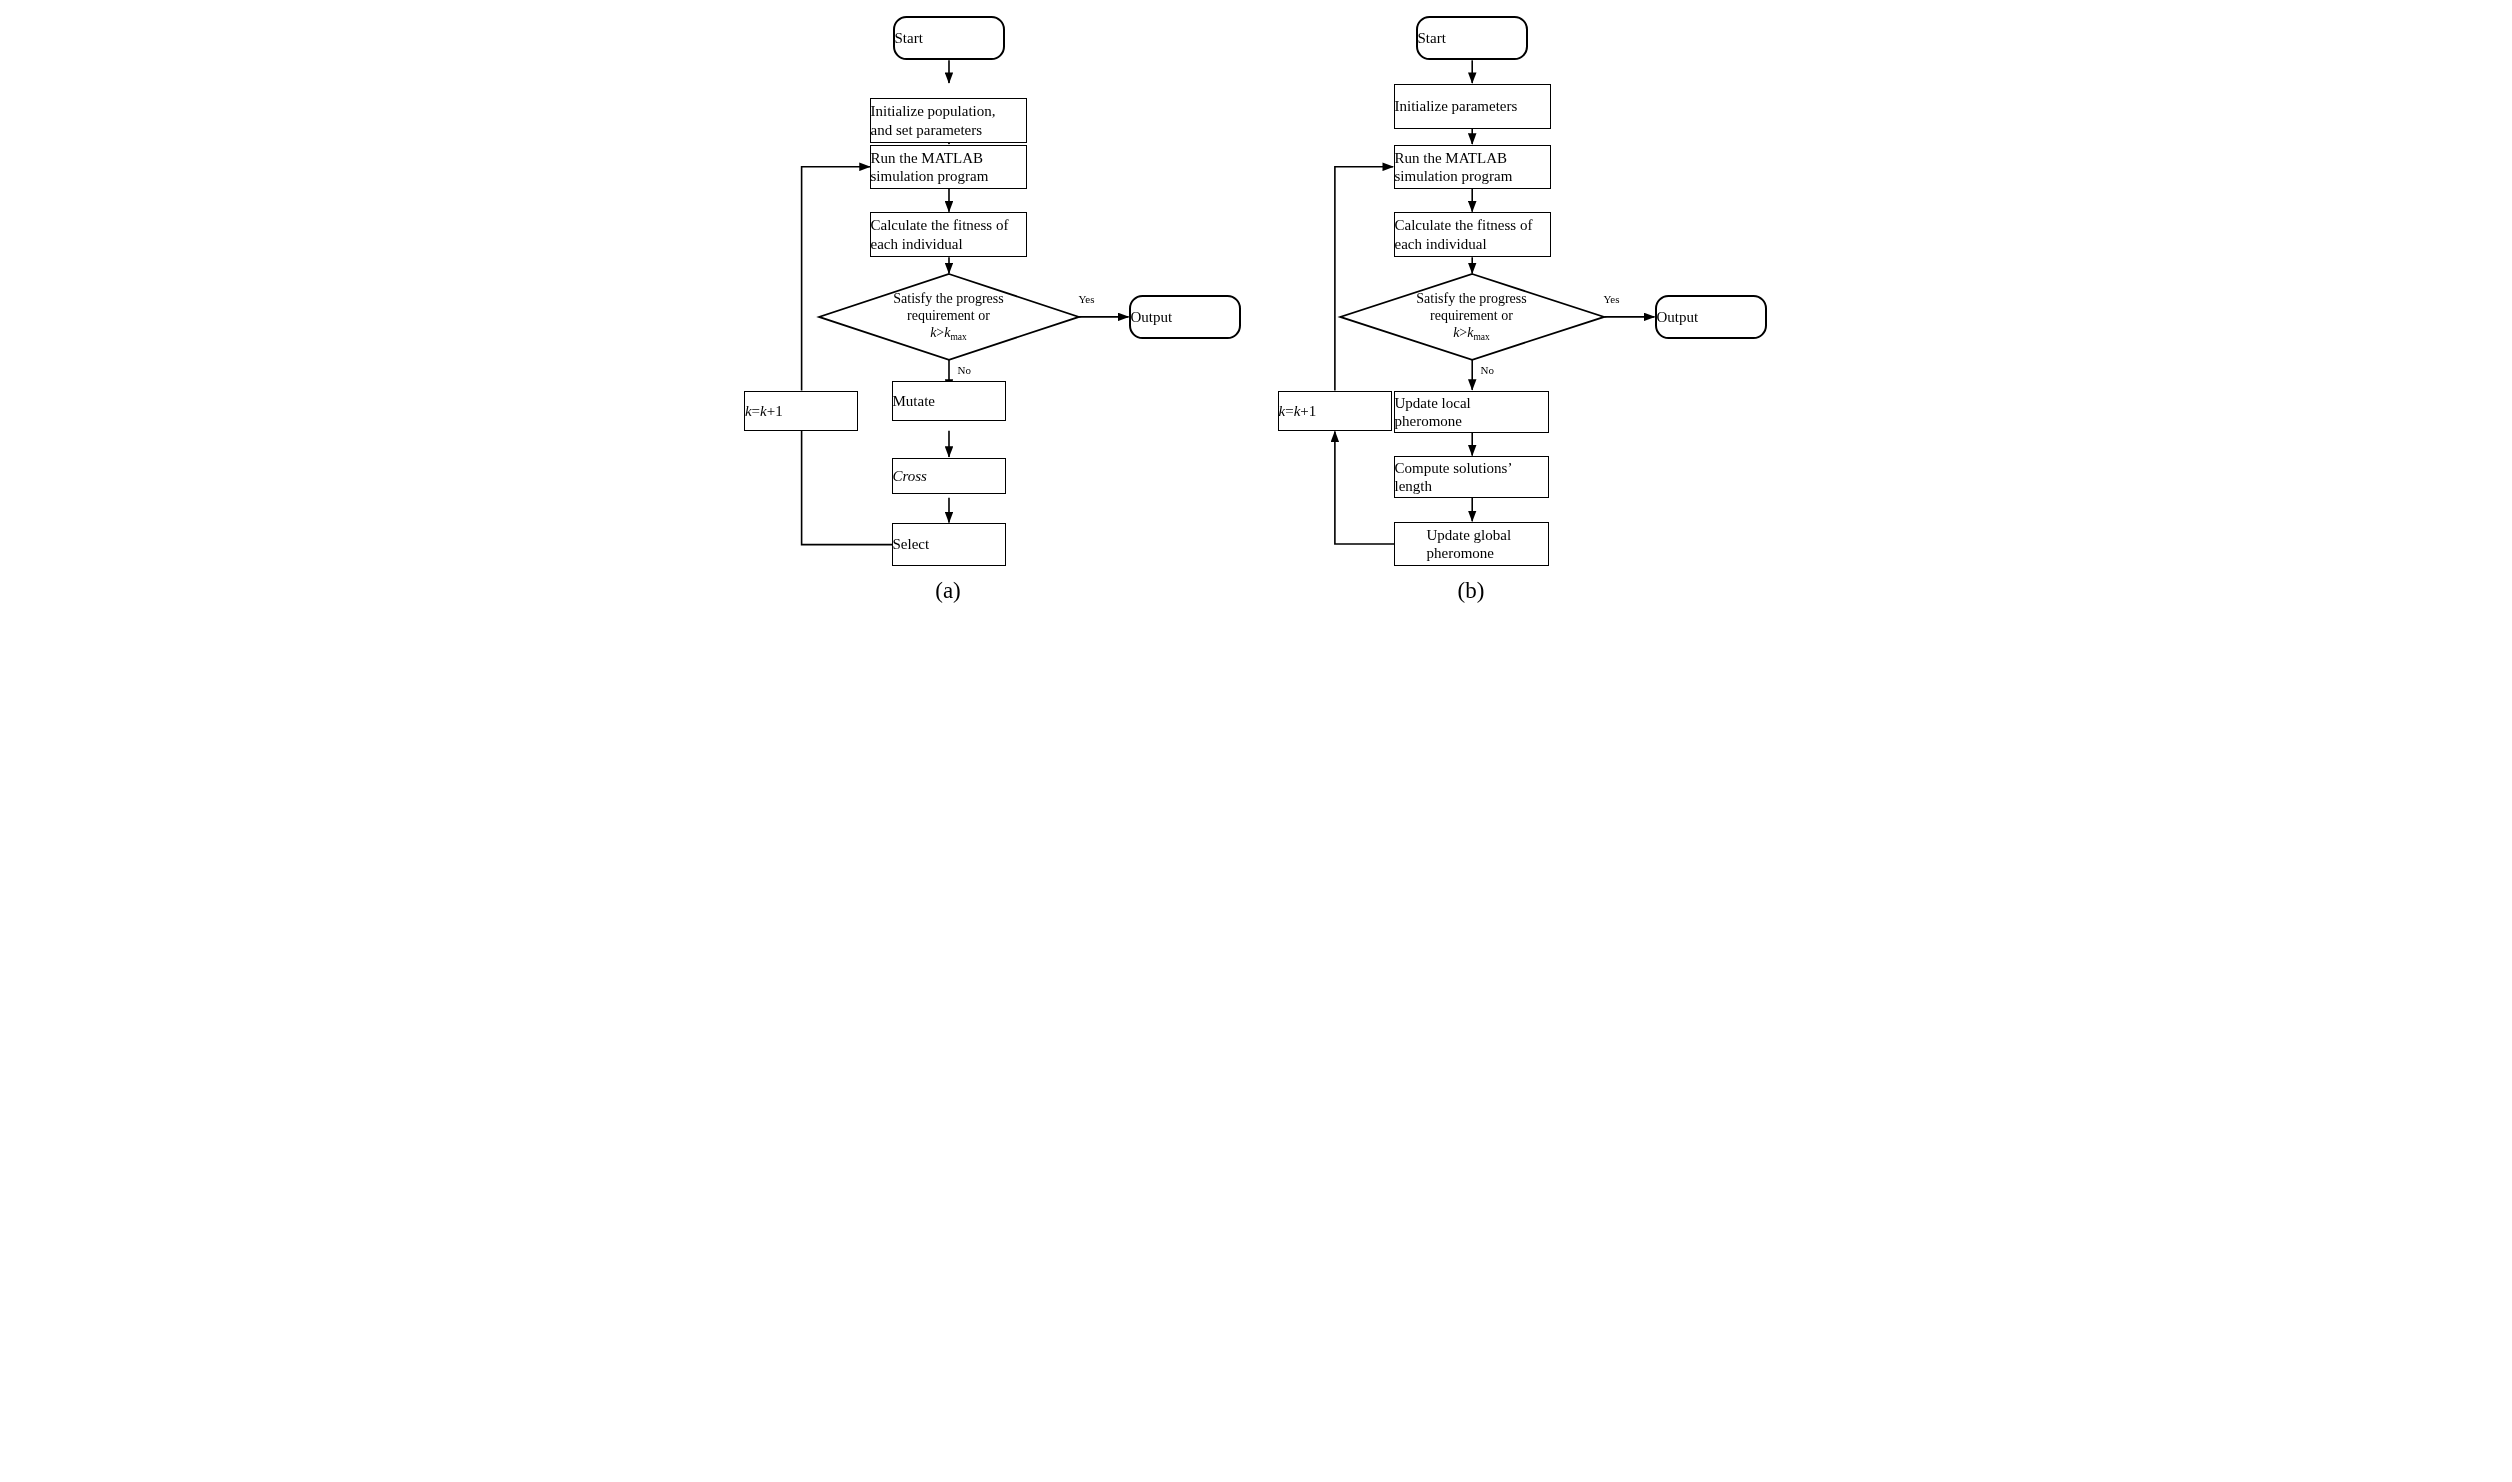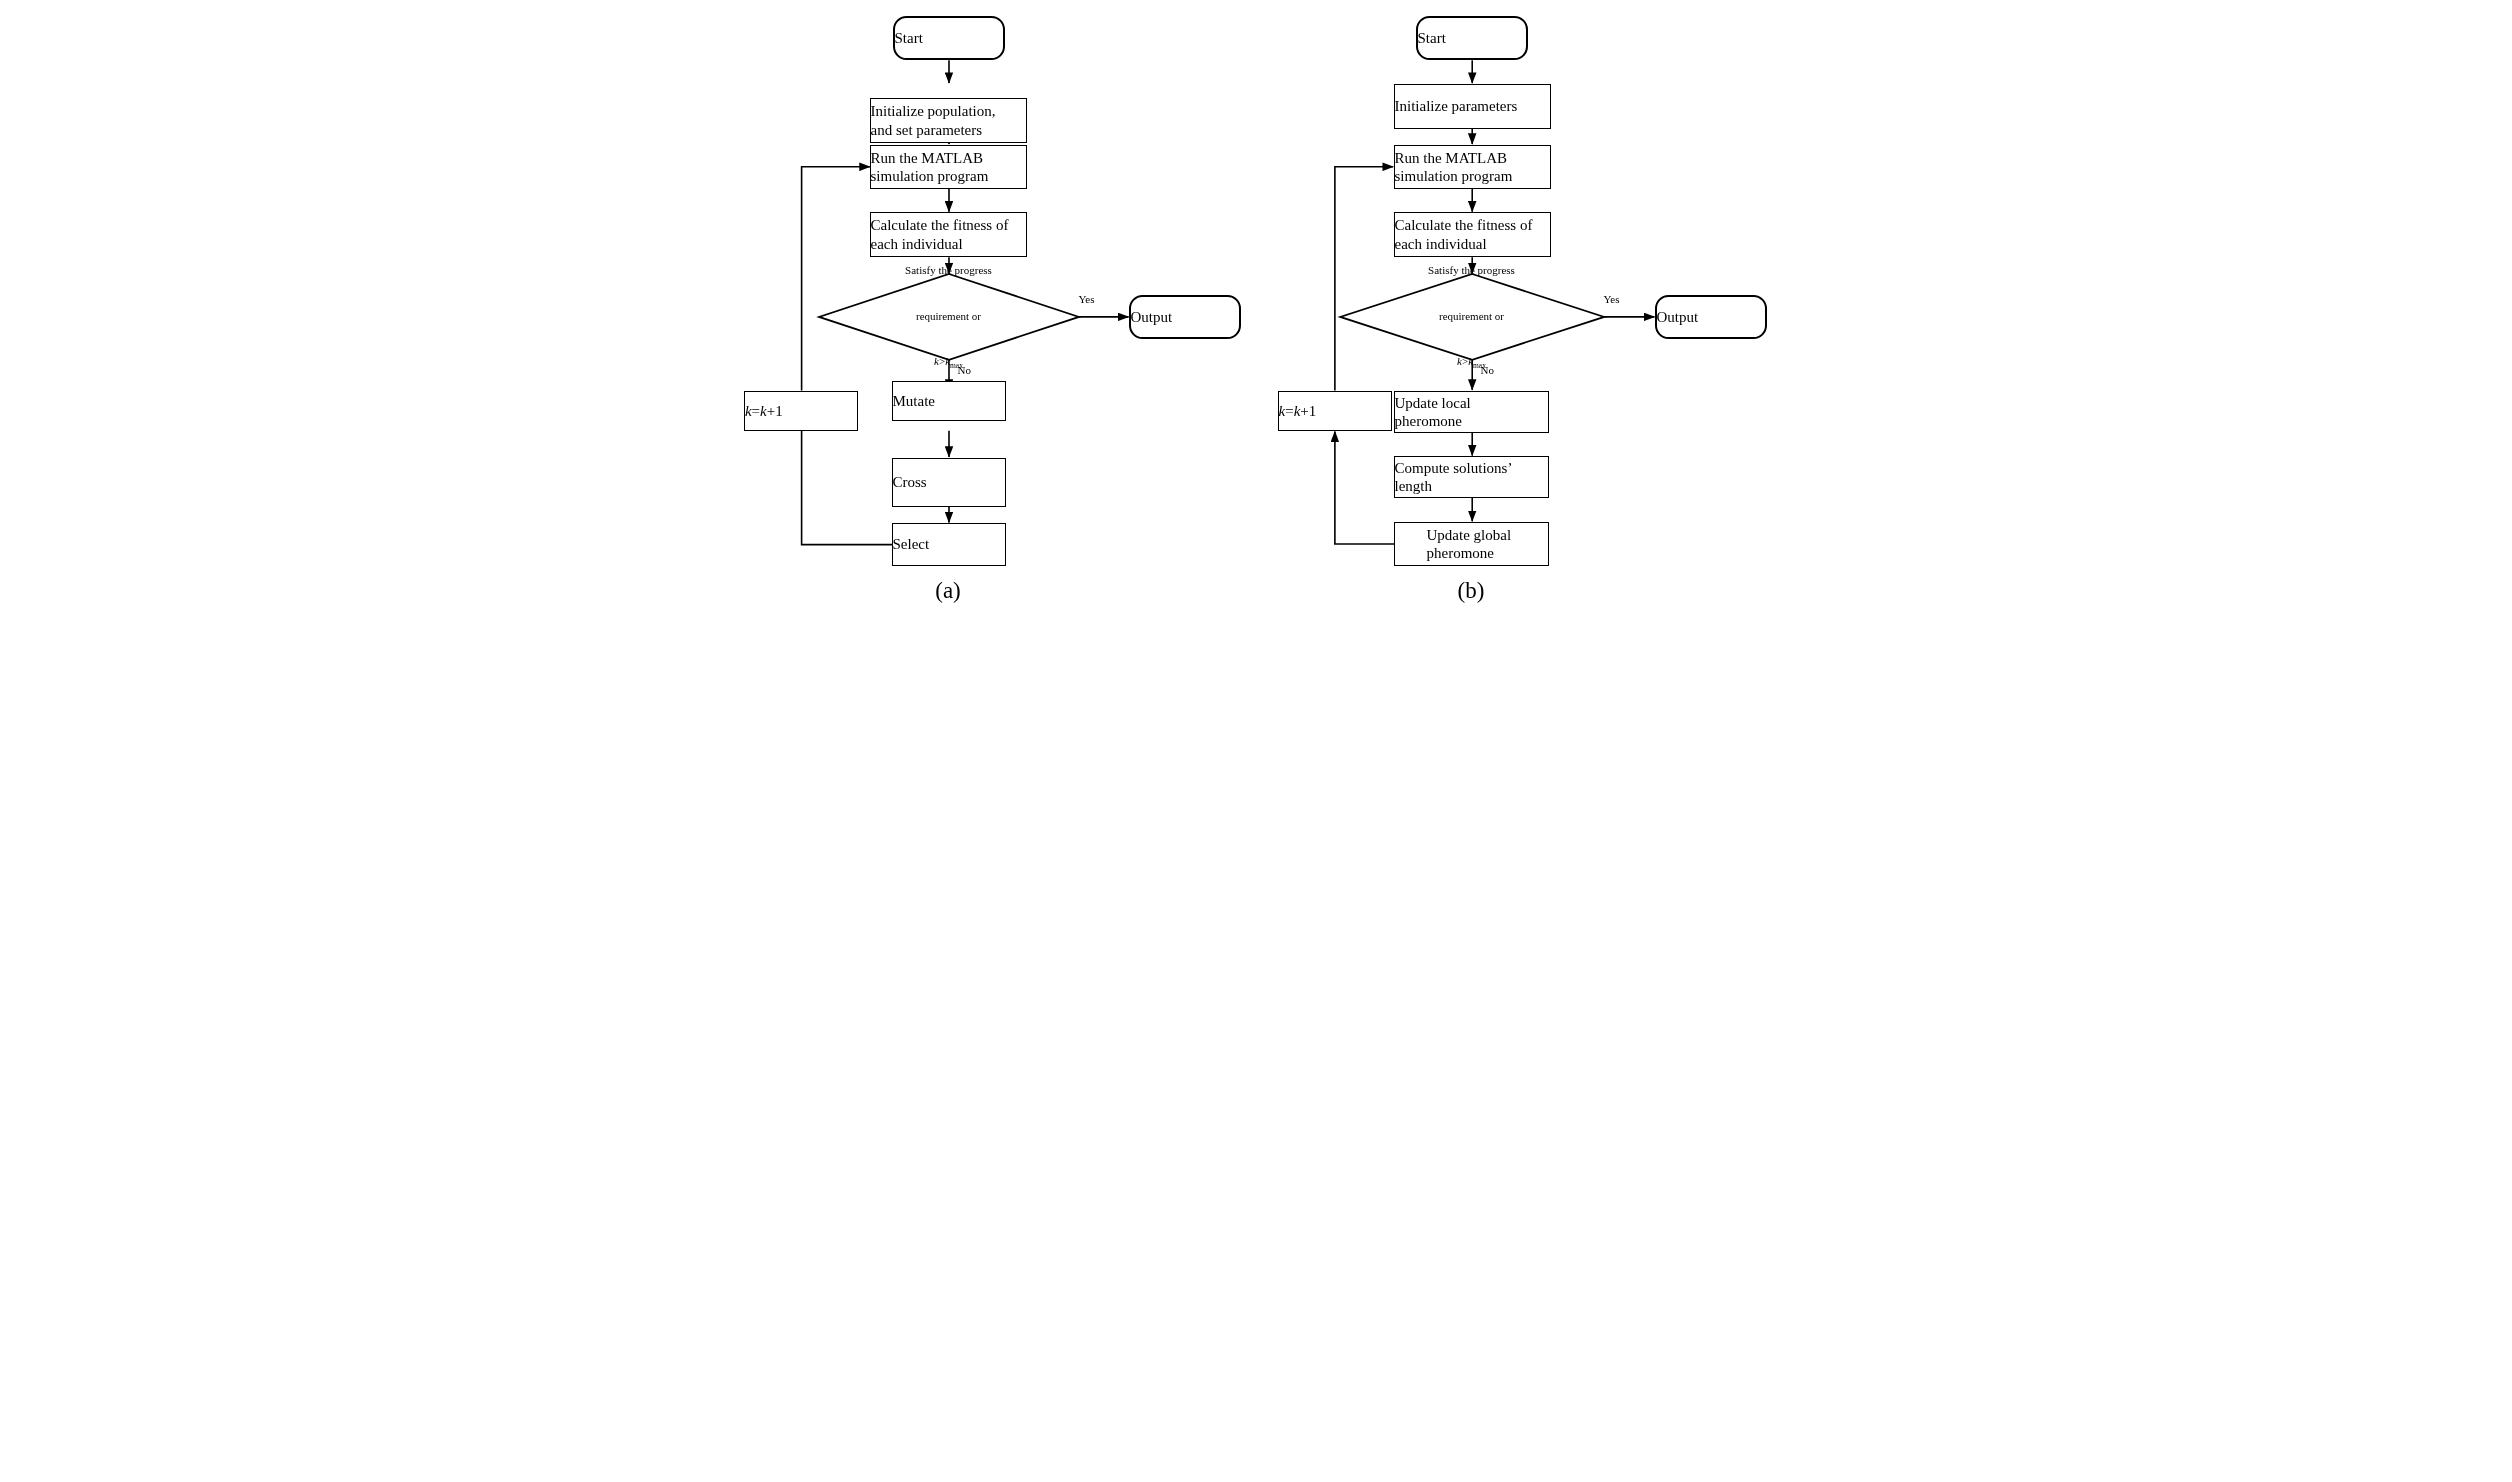--- a/index.html
+++ b/index.html
@@ -42,24 +42,23 @@
     border-radius: 13.4px;
   }
   .diamond-text {
     position: absolute;
     box-sizing: border-box;
     display: flex;
     flex-direction: column;
     align-items: center;
     justify-content: center;
     text-align: center;
-    font-size: 11px;
+    font-size: 14px;
     line-height: 1.24;
     background: transparent;
-    gap: 32px;
   }
   .edge-label {
     position: absolute;
     font-size: 11px;
     line-height: 1;
   }
   .edge-label.centered { text-align: center; }
   .caption {
     position: absolute;
     width: 101px;
@@ -145,21 +144,21 @@
   </div>
 
   <div class="edge-label" style="left:221px; top:365px;">
     <span>No</span>
   </div>
 
   <div class="node box" style="left:155px; top:381px; width:114px; height:40px;">
     <span class="ln">Mutate</span>
   </div>
 
-  <div class="node box" style="left:155px; top:458px; width:114px; height:49px;">
+  <div class="node box" style="left:155px; top:458px; width:114px; height:36px;font-style:italic;">
     <span class="ln">Cross</span>
   </div>
 
   <div class="node box" style="left:155px; top:523px; width:114px; height:43px;">
     <span class="ln">Select</span>
   </div>
 
   <div class="node box" style="left:7.4px; top:391px; width:114px; height:40px;">
     <span class="ln"><span class="it">k</span><span>=</span><span class="it">k</span><span>+1</span></span>
   </div>

